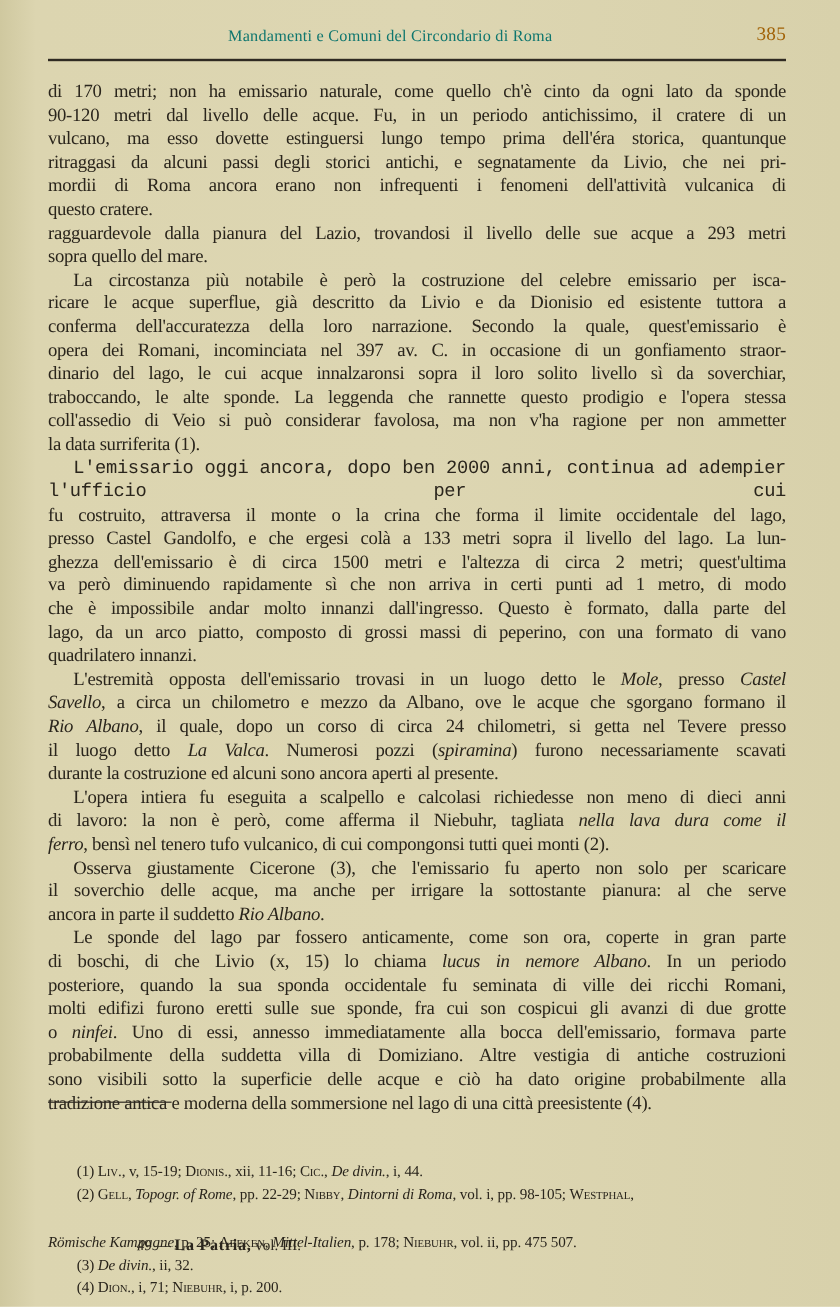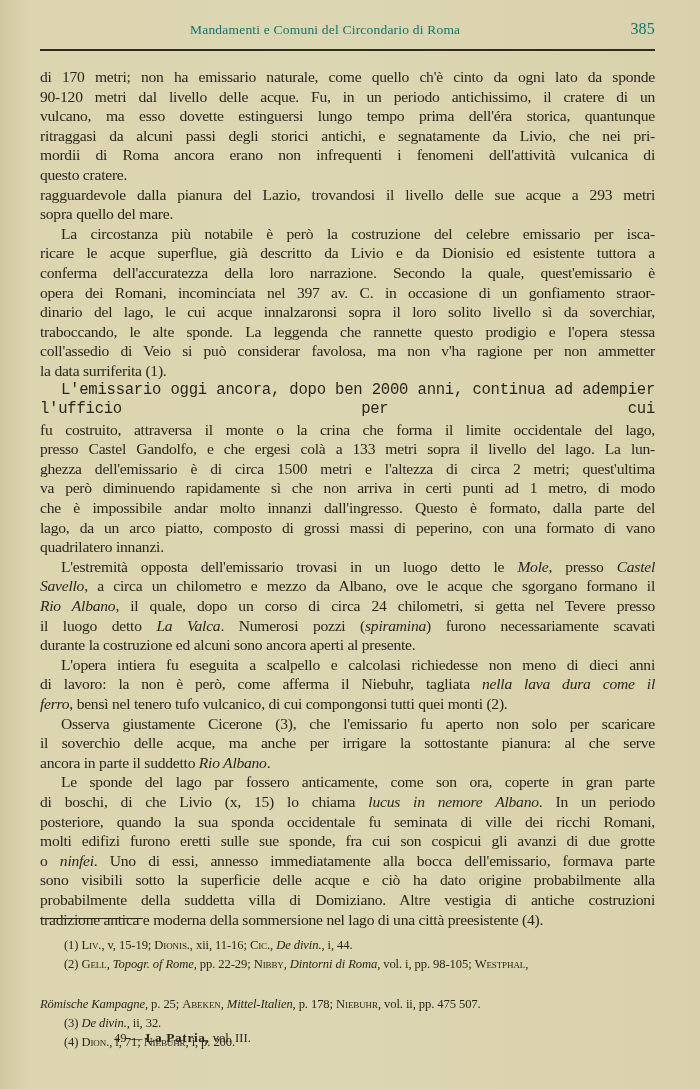--- a/index.html
+++ b/index.html
@@ -10,21 +10,21 @@
     font-family: "Liberation Serif", "DejaVu Serif", serif;
     color: #2a251c;
     position: relative;
   }
   .page { position: absolute; left: 40px; top: 0; width: 615px; }
   .header {
     position: absolute; left: 0; top: 20px; width: 615px; height: 22px;
     font-size: 13.5px; letter-spacing: 0.2px;
   }
   .header .title { position: absolute; left: 150px; top: 2px; color: #0f766e; }
-  .header .pagenum { position: absolute; right: 0; top: 0; font-size: 16px; color: #0f766e; }
+  .header .pagenum { position: absolute; right: 0; top: 0; font-size: 16px; color: #a16207; }
   .header-rule {
     position: absolute; left: 0; top: 49px; width: 615px; height: 2px; background: #2f2a22;
   }
   .body {
     position: absolute; left: 0; top: 67px; width: 615px;
     font-size: 15.6px; line-height: 19.6px; text-align: justify;
     letter-spacing: -0.25px;
   }
   .body p { margin: 0; text-indent: 0; }
   .body p .ln { display: block; text-align: justify; text-align-last: justify; }
@@ -104,30 +104,30 @@
         <span class="ln" style="text-indent: 21px;">Osserva giustamente Cicerone (3), che l'emissario fu aperto non solo per scaricare</span>
         <span class="ln">il soverchio delle acque, ma anche per irrigare la sottostante pianura: al che serve</span>
         <span class="ln last">ancora in parte il suddetto <i>Rio Albano</i>.</span>
       </p>
       <p>
         <span class="ln" style="text-indent: 21px;">Le sponde del lago par fossero anticamente, come son ora, coperte in gran parte</span>
         <span class="ln">di boschi, di che Livio (x, 15) lo chiama <i>lucus in nemore Albano</i>. In un periodo</span>
         <span class="ln">posteriore, quando la sua sponda occidentale fu seminata di ville dei ricchi Romani,</span>
         <span class="ln">molti edifizi furono eretti sulle sue sponde, fra cui son cospicui gli avanzi di due grotte</span>
         <span class="ln">o <i>ninfei</i>. Uno di essi, annesso immediatamente alla bocca dell'emissario, formava parte</span>
+        <span class="ln">probabilmente della suddetta villa di Domiziano. Altre vestigia di antiche costruzioni</span>
         <span class="ln">sono visibili sotto la superficie delle acque e ciò ha dato origine probabilmente alla</span>
-        <span class="ln">probabilmente della suddetta villa di Domiziano. Altre vestigia di antiche costruzioni</span>
         <span class="ln last">tradizione antica e moderna della sommersione nel lago di una città preesistente (4).</span>
       </p>
     </div>
 
   <div class="fn-rule"></div>
   <div class="footnotes" id="footnotes">
       <div class="fn">
-        <span class="ln" style="text-indent: 24px;">(1) <span class="sc">Liv.</span>, v, 15-19; <span class="sc">Dionis.</span>, xii, 11-16; <span class="sc">Cic.</span>, <i>De divin.</i>, i, 44.</span>
+        <span class="ln" style="text-indent: 24px; margin-top: 31px;">(1) <span class="sc">Liv.</span>, v, 15-19; <span class="sc">Dionis.</span>, xii, 11-16; <span class="sc">Cic.</span>, <i>De divin.</i>, i, 44.</span>
       </div>
       <div class="fn">
         <span class="ln" style="text-indent: 24px;">(2) <span class="sc">Gell</span>, <i>Topogr. of Rome</i>, pp. 22-29; <span class="sc">Nibby</span>, <i>Dintorni di Roma</i>, vol. i, pp. 98-105; <span class="sc">Westphal</span>,</span>
         <span class="ln" style="text-indent: 0px; margin-top: 21px;"><i>Römische Kampagne</i>, p. 25; <span class="sc">Abeken</span>, <i>Mittel-Italien</i>, p. 178; <span class="sc">Niebuhr</span>, vol. ii, pp. 475 507.</span>
       </div>
       <div class="fn">
         <span class="ln" style="text-indent: 24px;">(3) <i>De divin.</i>, ii, 32.</span>
       </div>
       <div class="fn">
         <span class="ln" style="text-indent: 24px;">(4) <span class="sc">Dion.</span>, i, 71; <span class="sc">Niebuhr</span>, i, p. 200.</span>

